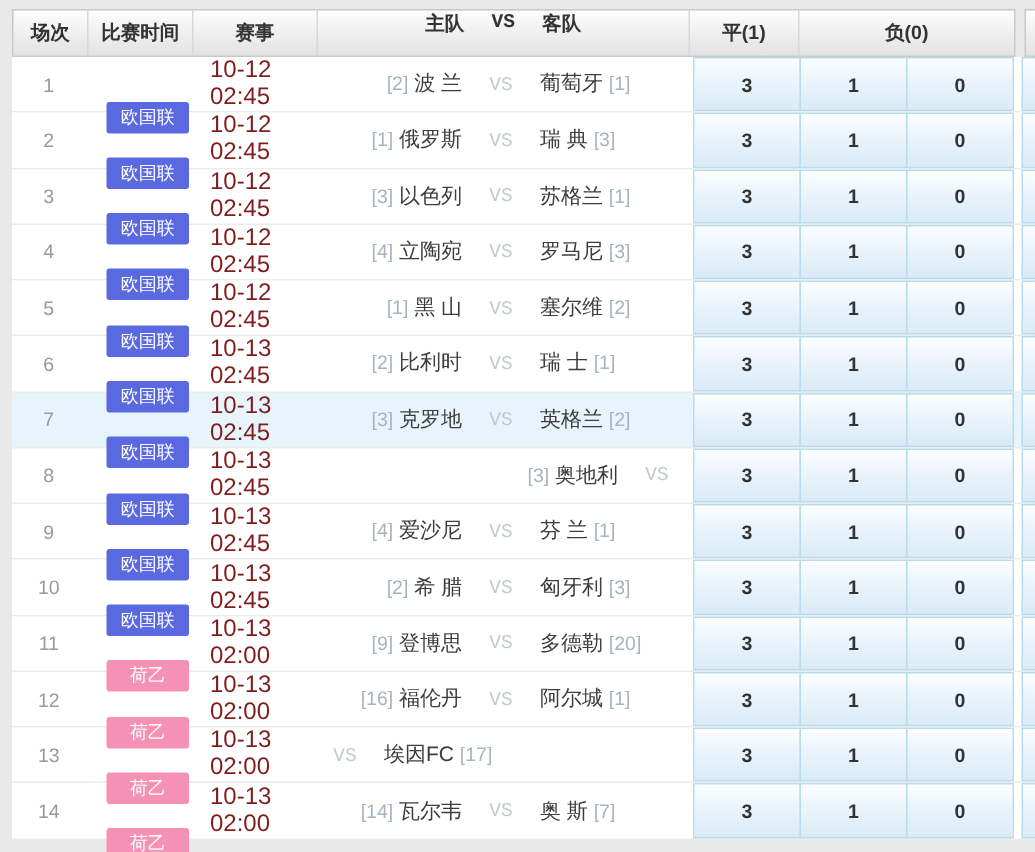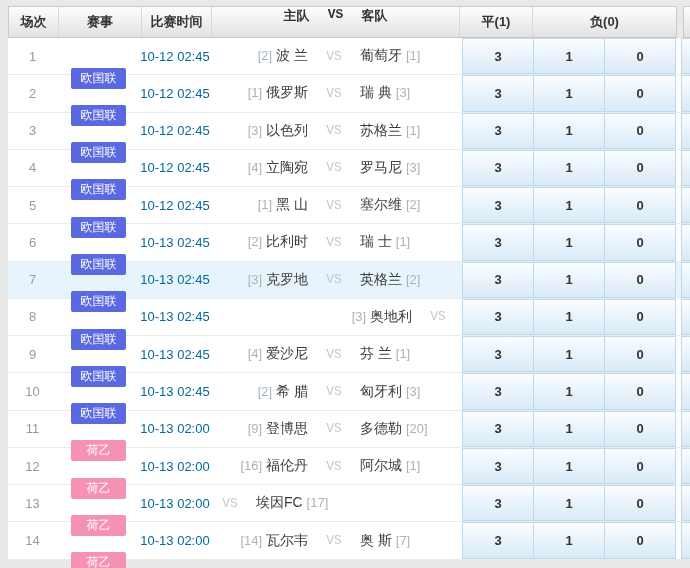--- a/index.html
+++ b/index.html
@@ -41,21 +41,21 @@
   
   .row{
     display:flex;align-items:stretch;height:37.28px;box-sizing:border-box;
     background:#fff;border-bottom:1px solid #ebebeb;
   }
   .row.hl{background:#e8f4fb;}
   .bc{
     box-sizing:border-box;display:flex;align-items:center;justify-content:center;
   }
   .bc.c-no{font-size:13px;color:#9a9a9a;}
-  .bc.c-time{font-size:13px;color:#0369a1;}
+  .bc.c-time{font-size:16px;color:#7f1d1d;}
   .badge{
     display:inline-block;width:55px;height:21px;line-height:21px;
     border-radius:2px;color:#fff;font-size:12px;text-align:center;cursor:pointer;margin-top:44px;
   }
   .bc.c-teams{font-size:14px;color:#3d3d3d;}
   .bc.c-teams .rank{color:#a9b4bd;font-size:13px;}
   .bc.c-teams .vs{color:#c3c9cd;font-size:13px;font-weight:normal;}
   .gap{width:4px;}
   .gap2{width:5px;}
   .betgroup{display:flex;}
@@ -71,22 +71,22 @@
 </style>
 </head>
 <body>
 
 <div class="wrap">
   <div class="table">
 
     <div class="thead">
       <div class="hmain">
         <div class="hc c-no">场次</div>
+        <div class="hc c-time">比赛时间</div>
         <div class="hc c-league">赛事</div>
-        <div class="hc c-time">比赛时间</div>
         <div class="hc c-teams">
           <span class="home">主队</span>
           <span class="vs">VS</span>
           <span class="away">客队</span>
         </div>
         <div class="hc c-bet">平(1)</div>
         <div class="hc c-bet">负(0)</div>
       </div>
       <div class="hgap"></div>
       <div class="hpart"></div>

